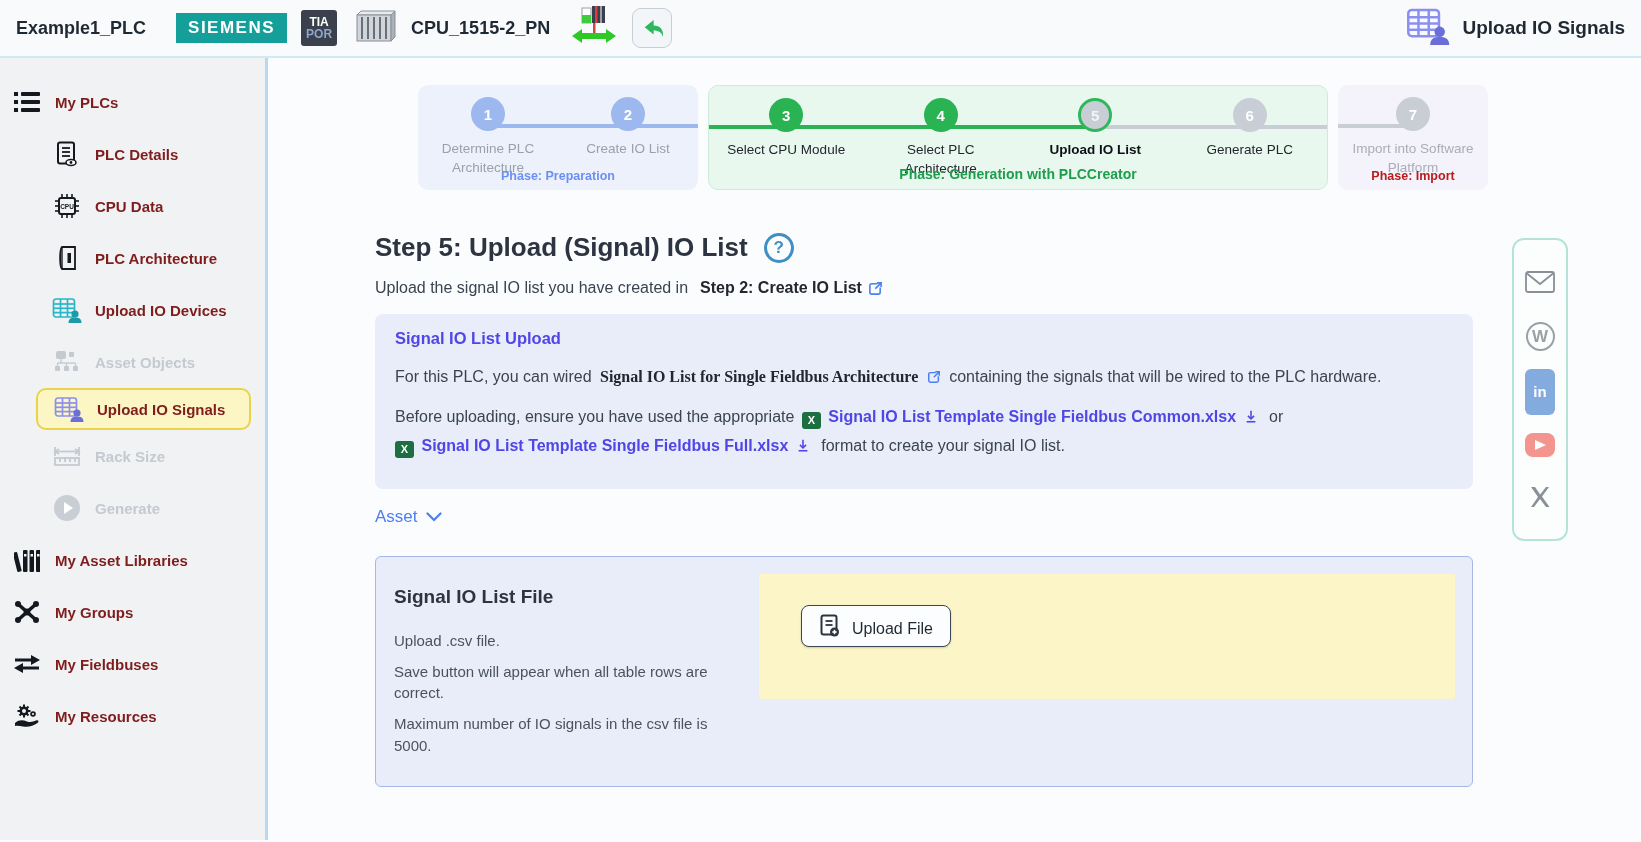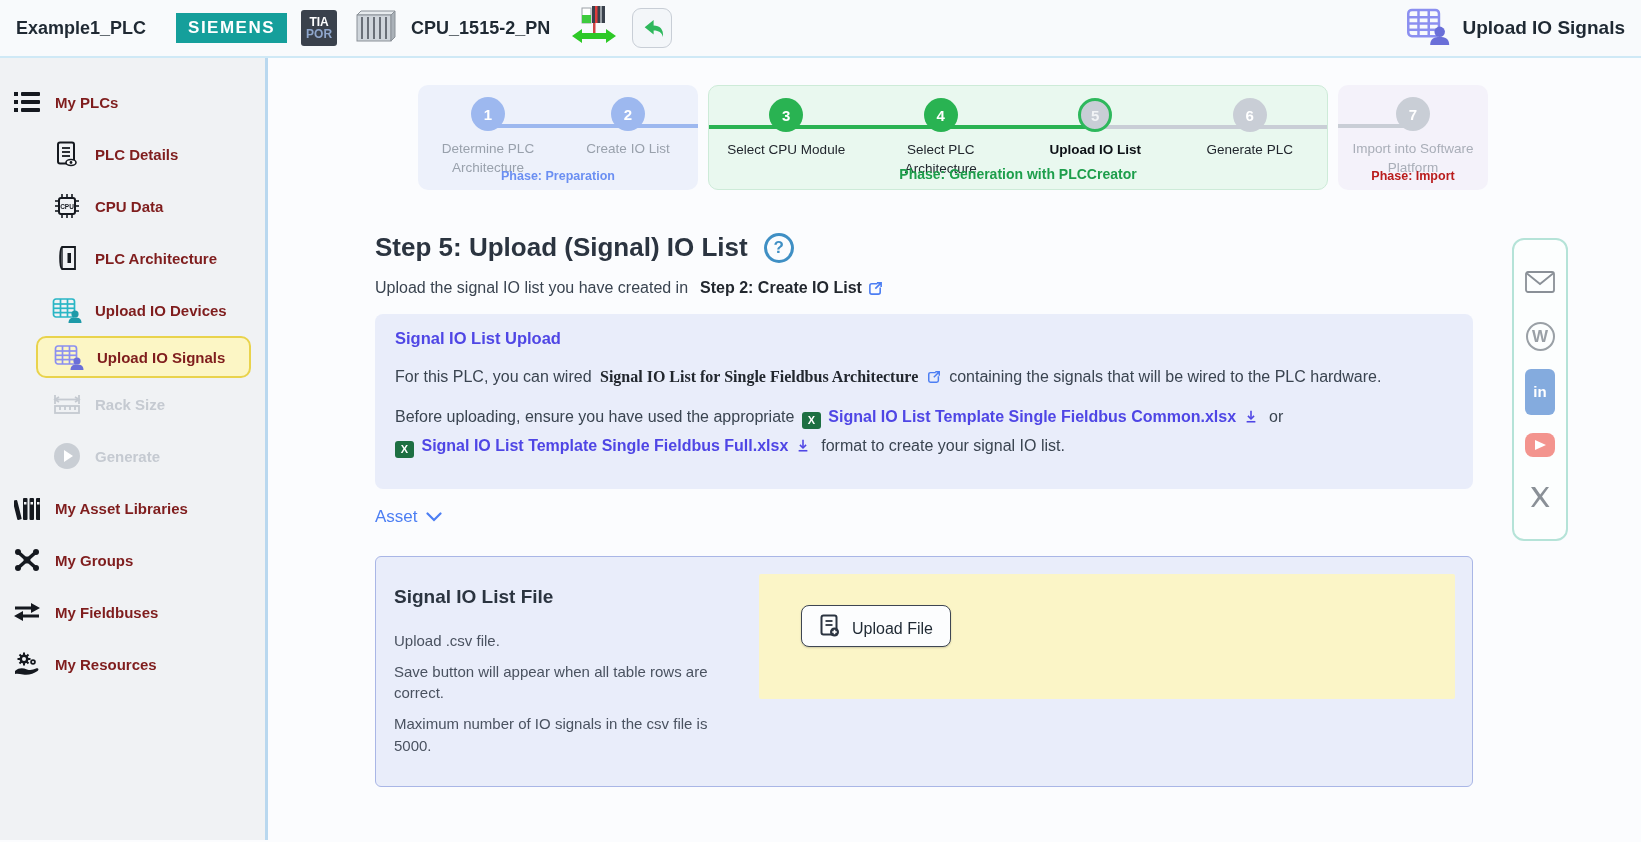--- a/index.html
+++ b/index.html
@@ -227,20 +227,39 @@
               <line x1="15.5" y1="2" x2="15.5" y2="20"></line>
             </g>
             <g fill="#1d9aa8">
               <circle cx="23" cy="17" r="3.6"></circle>
               <path d="M16.5 26 C16.5 21.5 19.5 20.5 23 20.5 C26.5 20.5 29.5 21.5 29.5 26 Z"></path>
             </g>
           </svg>
         </span>
       <span>Upload IO Devices</span>
     </div>
+    <div class="side-item sub disabled">
+      <span class="ic">
+          <svg width="28" height="26" viewBox="0 0 28 26" fill="#c5cad1">
+            <rect x="3" y="2" width="10" height="8" rx="2"></rect>
+            <rect x="16" y="3" width="5" height="5" rx="1"></rect>
+            <rect x="2" y="17" width="5" height="5" rx="1"></rect>
+            <rect x="11" y="17" width="5" height="5" rx="1"></rect>
+            <rect x="20" y="17" width="5" height="5" rx="1"></rect>
+            <g stroke="#c5cad1" stroke-width="1.4" fill="none">
+              <line x1="8" y1="10" x2="8" y2="14"></line>
+              <line x1="4.5" y1="14" x2="22.5" y2="14"></line>
+              <line x1="4.5" y1="14" x2="4.5" y2="17"></line>
+              <line x1="13.5" y1="14" x2="13.5" y2="17"></line>
+              <line x1="22.5" y1="14" x2="22.5" y2="17"></line>
+            </g>
+          </svg>
+        </span>
+      <span>Asset Objects</span>
+    </div>
     <div class="side-item sub selected">
       <span class="ic">
           <svg width="30" height="26" viewBox="0 0 30 26">
             <g stroke="#8b8ff0" fill="none" stroke-width="1.7">
               <rect x="1.5" y="2" width="21" height="18" rx="2.5"></rect>
               <line x1="1.5" y1="7" x2="22.5" y2="7"></line>
               <line x1="1.5" y1="11.3" x2="22.5" y2="11.3"></line>
               <line x1="1.5" y1="15.6" x2="22.5" y2="15.6"></line>
               <line x1="8.5" y1="2" x2="8.5" y2="20"></line>
               <line x1="15.5" y1="2" x2="15.5" y2="20"></line>

